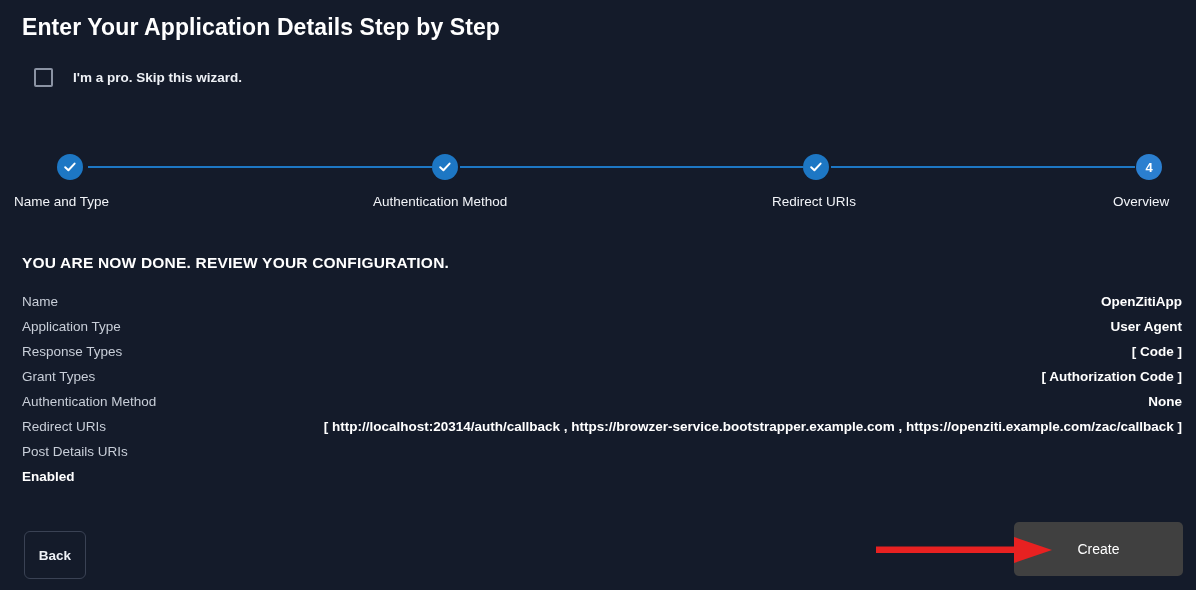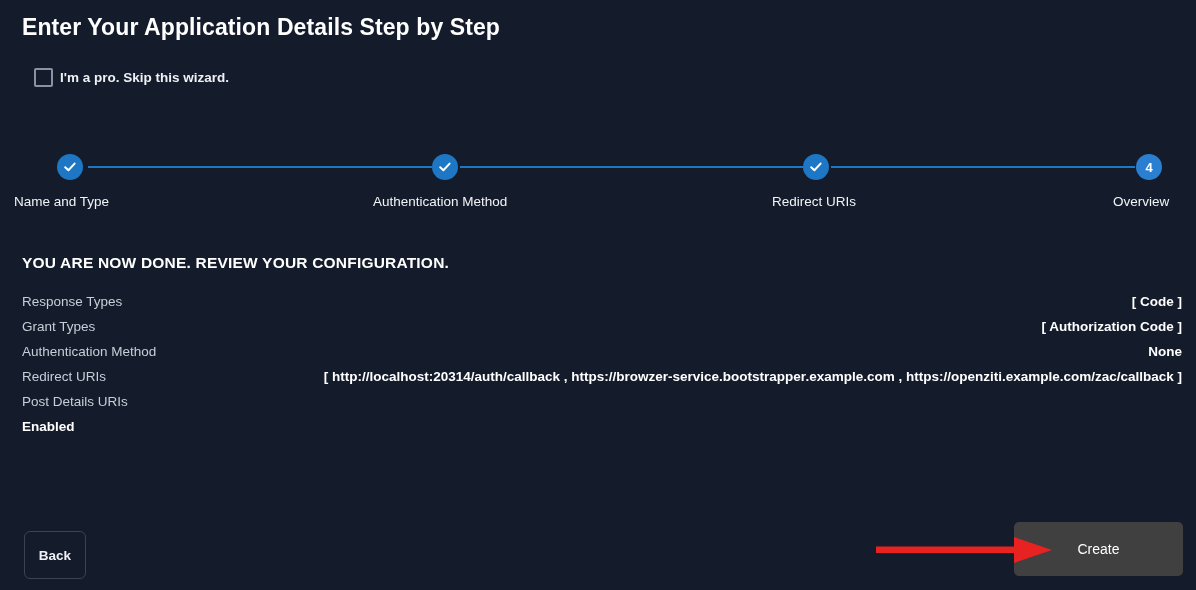--- a/index.html
+++ b/index.html
@@ -37,21 +37,21 @@
     white-space: nowrap;
   }
 
   
   .skip-row {
     position: absolute;
     left: 24px;
     top: 68px;
     display: flex;
     align-items: center;
-    gap: 7px;
+    gap: 20px;
   }
   .checkbox {
     width: 19px;
     height: 19px;
     border: 2px solid #8b93a3;
     border-radius: 2px;
     background: transparent;
     box-sizing: border-box;
     cursor: pointer;
   }
@@ -237,21 +237,29 @@
     <div class="step-circle current" style="left:1126px;">
       <span class="num">4</span>
     </div>
     <div class="step-label" style="left:1103px;">Overview</div>
   </div>
 
   <div class="review-heading">YOU ARE NOW DONE. REVIEW YOUR CONFIGURATION.</div>
 
   <div class="summary">
 
-
+    <div class="summary-row">
+      <span class="summary-key">Name</span>
+      <span class="summary-val">OpenZitiApp</span>
+    </div>
+
+    <div class="summary-row">
+      <span class="summary-key">Application Type</span>
+      <span class="summary-val">User Agent</span>
+    </div>
 
     <div class="summary-row">
       <span class="summary-key">Response Types</span>
       <span class="summary-val">[ Code ]</span>
     </div>
 
     <div class="summary-row">
       <span class="summary-key">Grant Types</span>
       <span class="summary-val">[ Authorization Code ]</span>
     </div>

